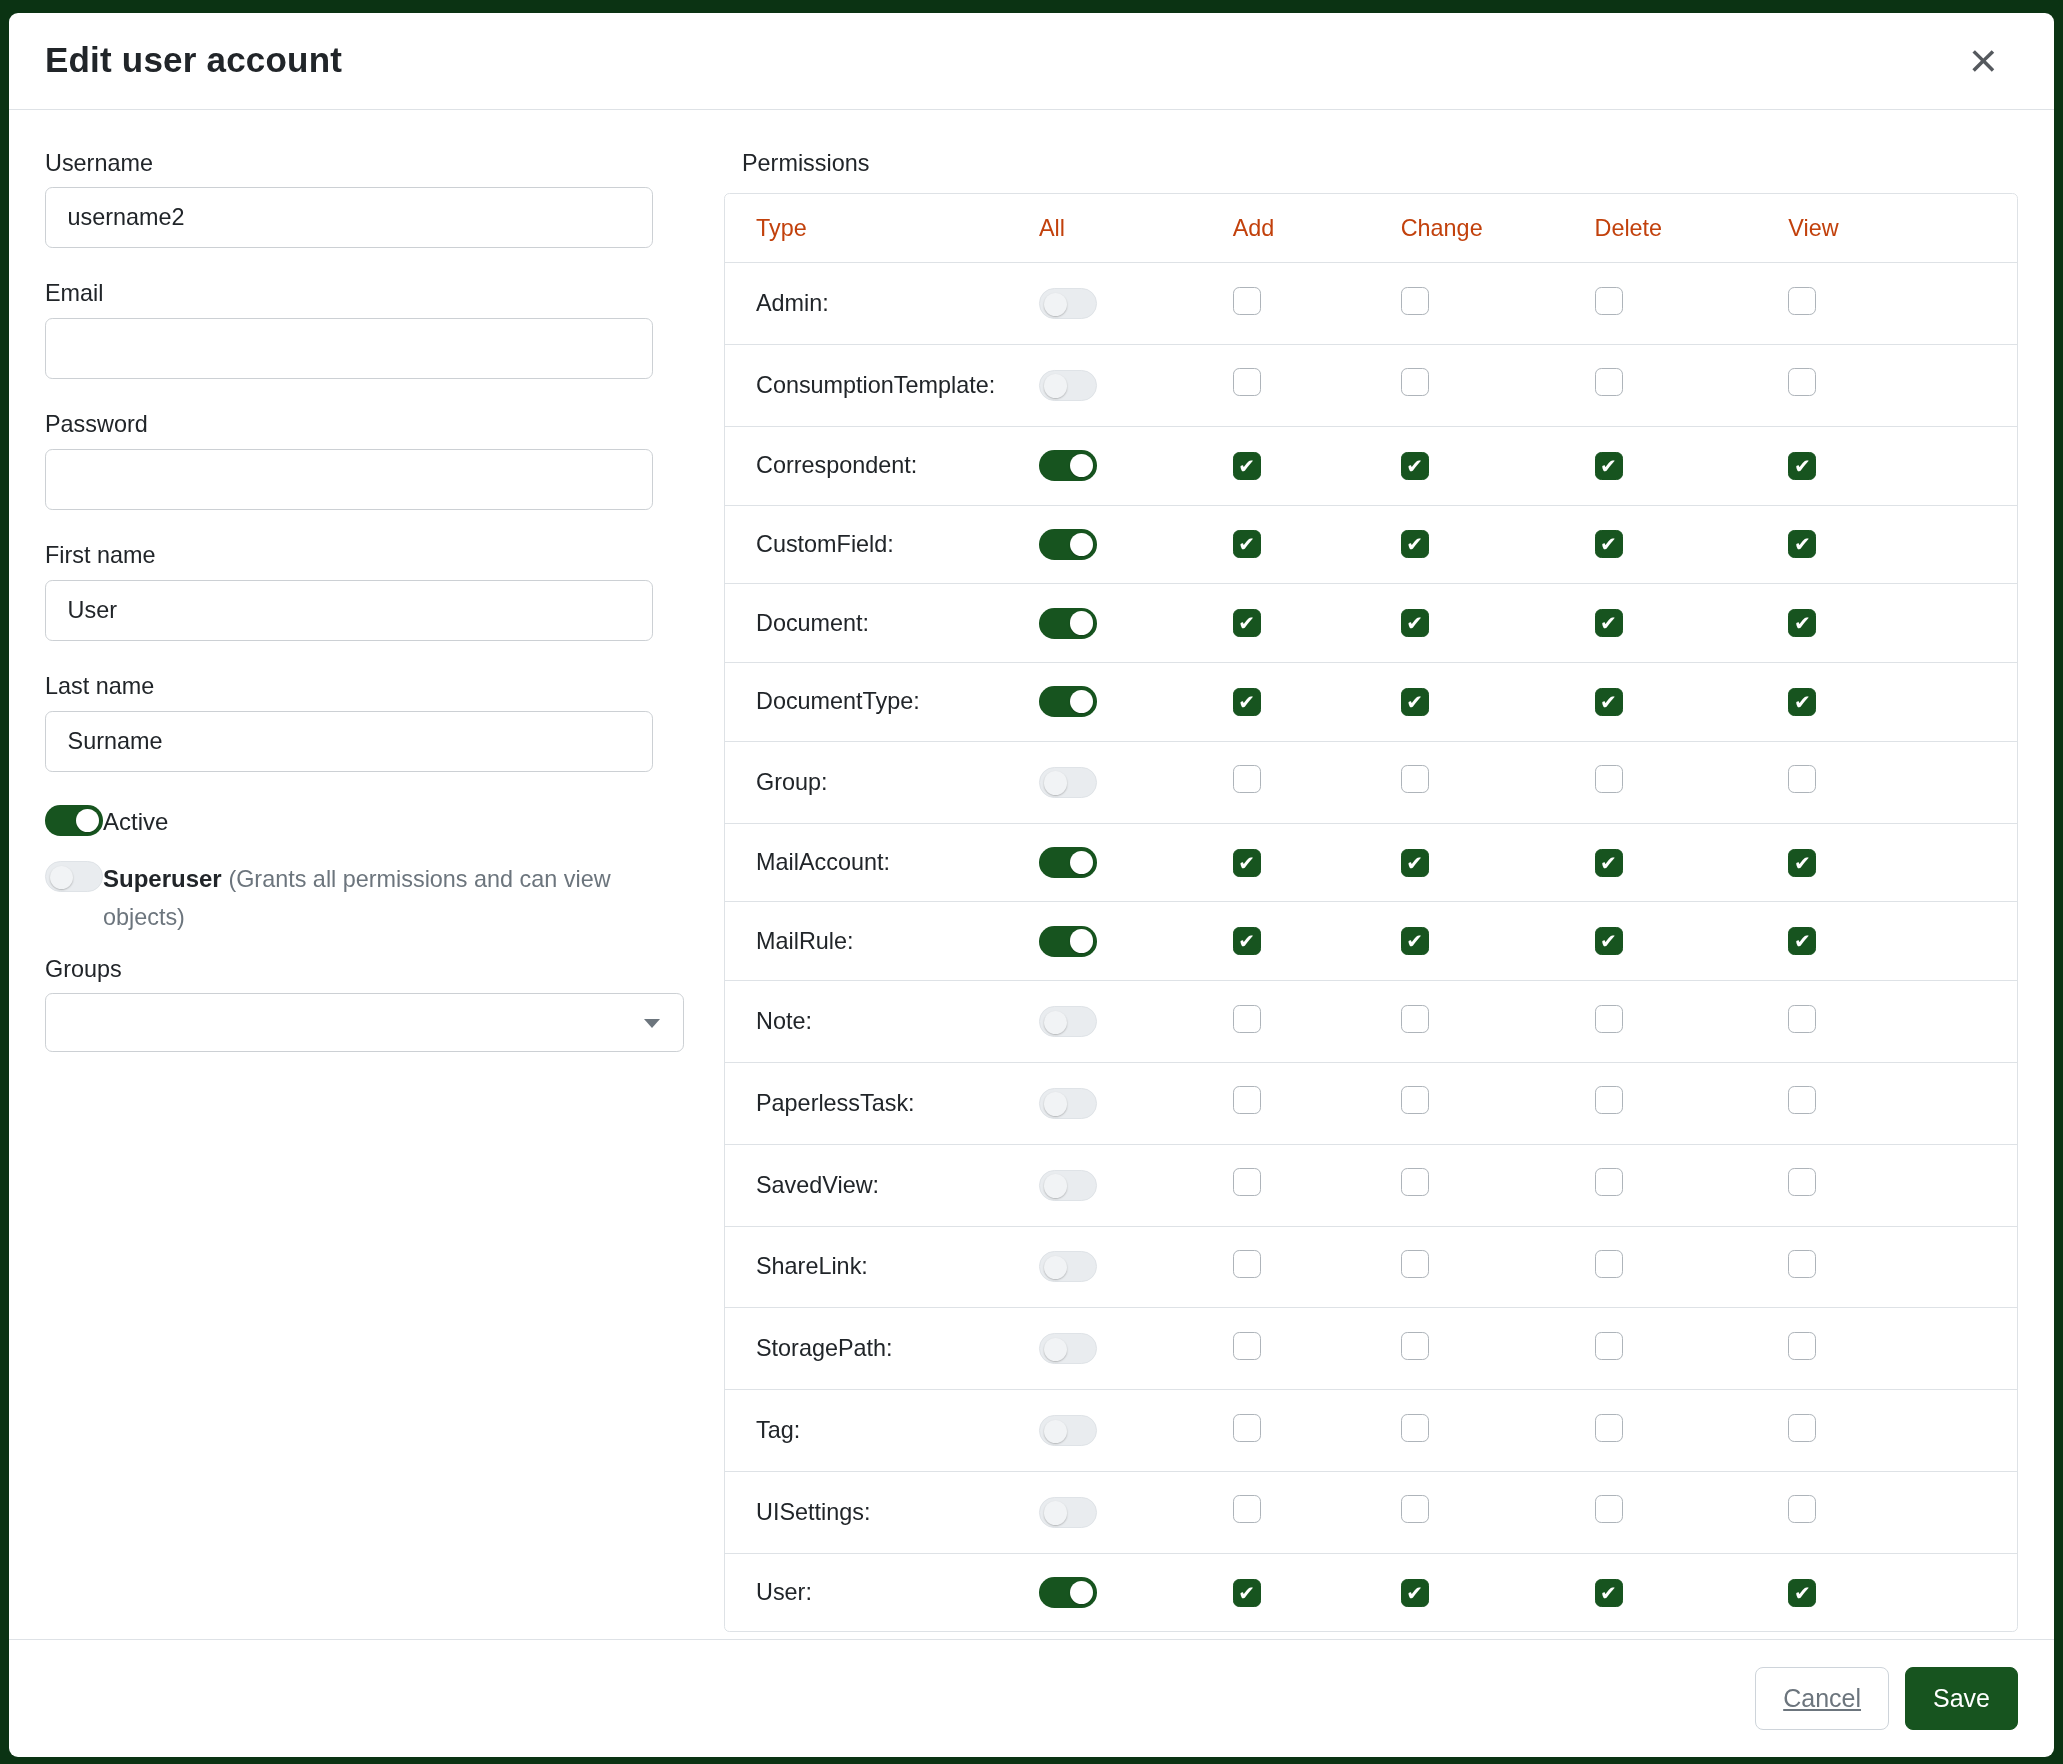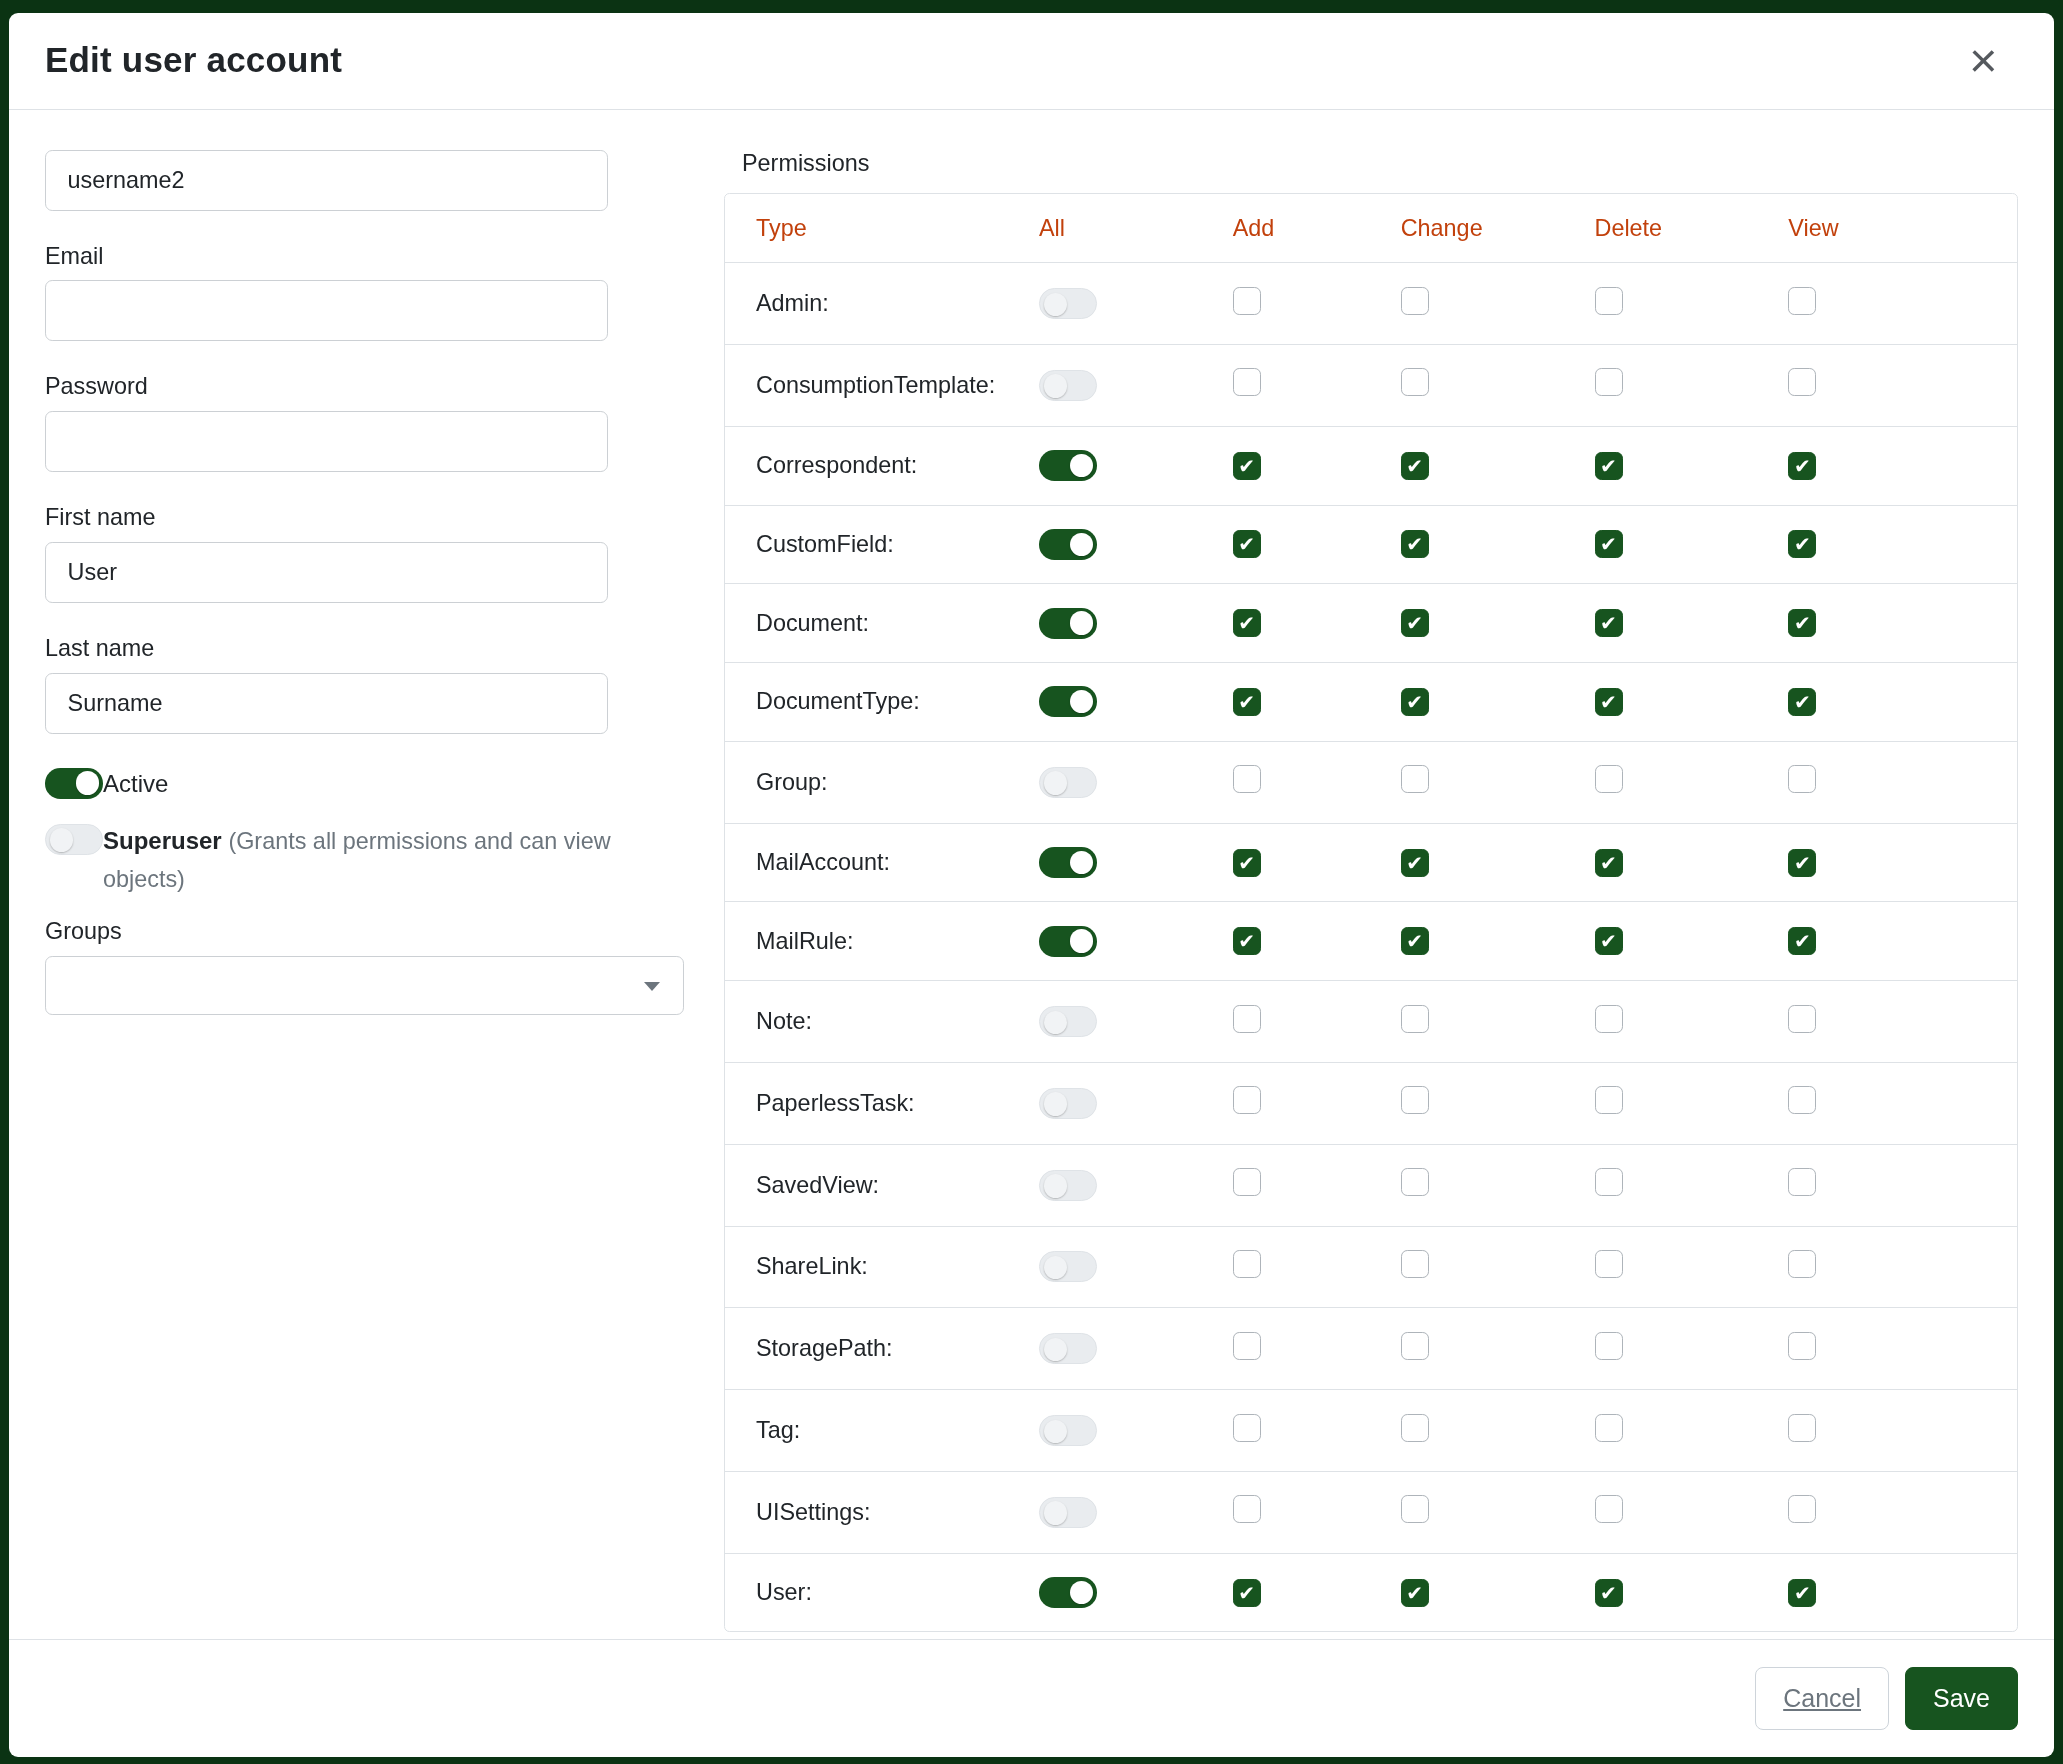--- a/index.html
+++ b/index.html
@@ -52,21 +52,21 @@
     overflow:hidden;
   }
   .left-col { width:639px; flex:0 0 639px; }
   .right-col { flex:1; }
 
   .field-label {
     font-size:23.4px;
     margin:0 0 10.8px 0;
   }
   .text-input {
-    width:563px;
+    width:608px;
     height:61px;
     border:0.9px solid #ccd0d4;
     border-radius:7.2px;
     padding:0 21.6px;
     font-size:23.4px;
     font-family:"Liberation Sans", sans-serif;
     color:#212529;
     background:#fff;
     outline:none;
     margin-bottom:32px;
@@ -207,20 +207,21 @@
 
   <div class="modal-header">
     <div class="modal-title">Edit user account</div>
     <button class="close-btn">×</button>
   </div>
 
   <div class="modal-body">
 
     <div class="left-col">
 
+      <div class="field-label">Username</div>
       <input class="text-input" type="text" value="username2" style="">
 
       <div class="field-label">Email</div>
       <input class="text-input" type="text" value="" style="">
 
       <div class="field-label">Password</div>
       <input class="text-input" type="password" value="" style="">
 
       <div class="field-label">First name</div>
       <input class="text-input" type="text" value="User" style="">

